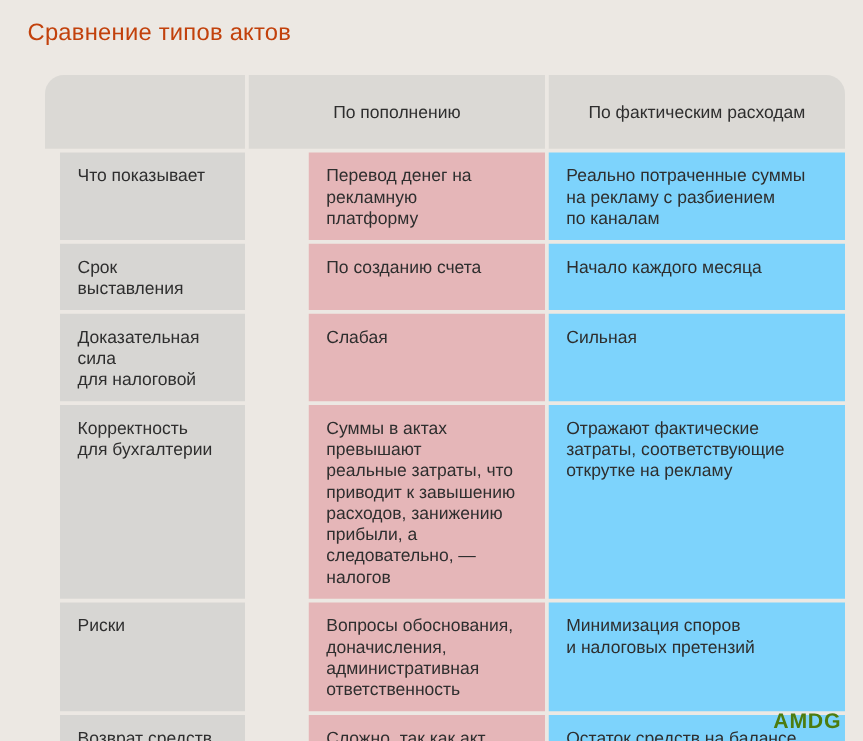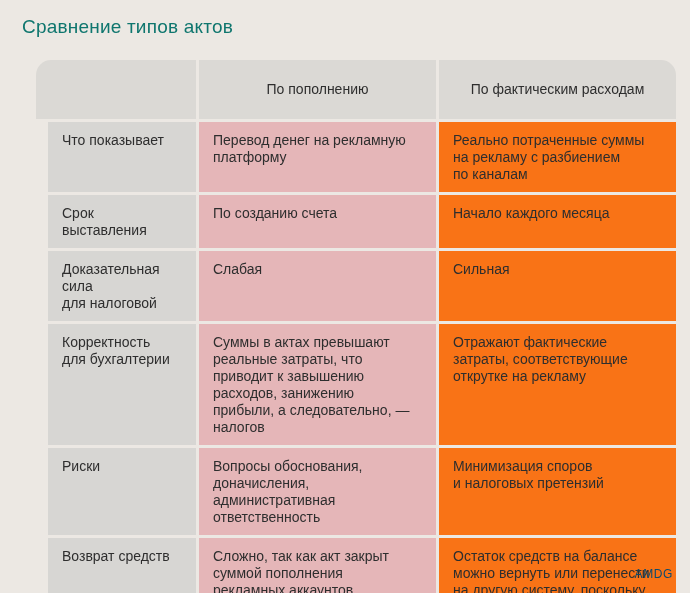--- a/index.html
+++ b/index.html
@@ -16,21 +16,21 @@
     overflow: hidden;
   }
   .title {
     margin: 0;
     position: absolute;
     left: 22px;
     top: 16px;
     font-size: 19px;
     font-weight: 500;
     letter-spacing: 0.2px;
-    color: #0f766e;
+    color: #c2410c;
   }
   .table-wrap {
     position: absolute;
     left: 36px;
     top: 60px;
     width: 640px;
     border-radius: 15px;
     overflow: hidden;
     display: grid;
     grid-template-columns: 160px 237px 237px;
@@ -47,30 +47,30 @@
   .hcell {
     background: #dbd9d5;
     display: flex;
     align-items: center;
     justify-content: center;
     padding: 21px 8px;
     white-space: normal;
     text-align: center;
   }
   .lcell { background: #d7d6d3; margin-left: 12px; }
-  .pcell { background: #e5b6b8; }
-  .gcell { background: #f97316; }
+  .pcell { background: #e5b6b8; margin-left: 48px; }
+  .gcell { background: #7dd3fc; }
   .logo {
     position: absolute;
     right: 17px;
     top: 567px;
-    font-size: 12px;
-    font-weight: normal;
+    font-size: 17px;
+    font-weight: bold;
     letter-spacing: 0.6px;
-    color: #0c4a6e;
+    color: #4d7c0f;
   }
 </style>
 </head>
 <body>
 
 <h1 class="title">Сравнение типов актов</h1>
 
 <div class="table-wrap">
 
   <div class="cell hcell"></div>

